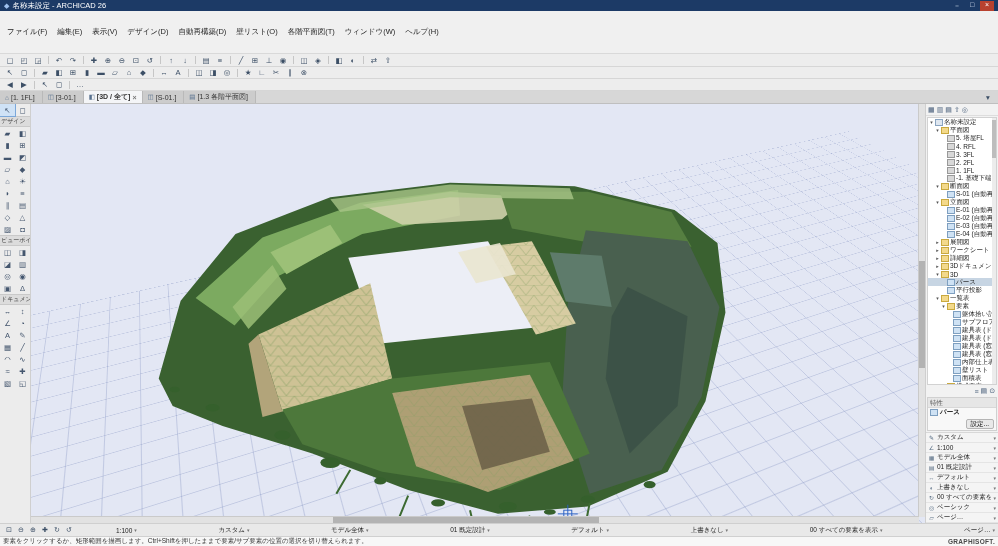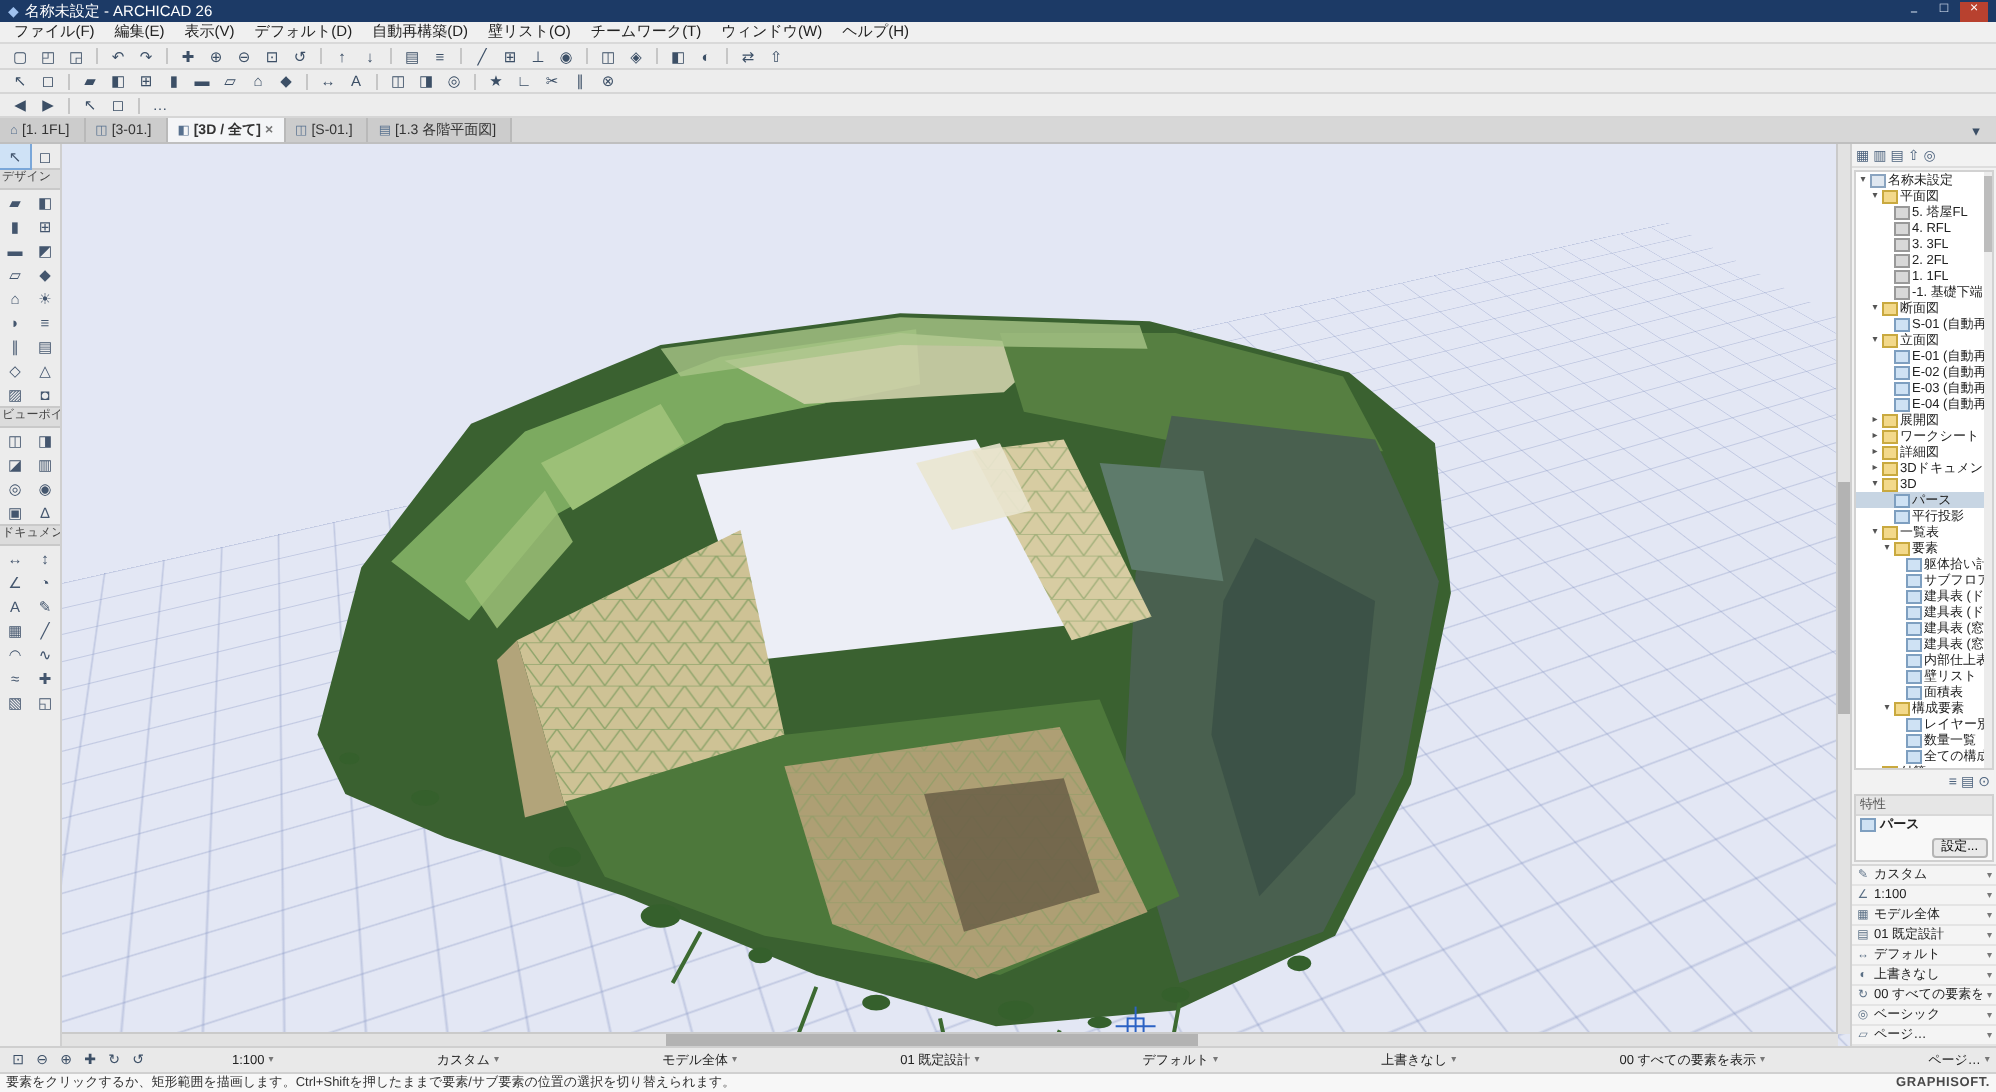--- a/index.html
+++ b/index.html
@@ -8,21 +8,21 @@
 
   
   .titlebar{height:11px;background:#1c3a66;color:#fff;display:flex;align-items:center;padding:0 4px;font-size:7.5px;flex:0 0 auto;}
   .appicon{color:#9fc1ee;margin-right:3px;font-size:7px;}
   .titlebar .title{white-space:nowrap;overflow:hidden;text-align:right;}
   .wctrls{margin-left:auto;display:flex;gap:1px;}
   .wc{width:14px;text-align:center;font-size:7px;color:#dce6f4;}
   .wclose{background:#b8412f;color:#fff;}
 
   
-  .menubar{height:10px;background:#f0f0f0;border-bottom:1px solid #d9d9d9;display:flex;align-items:center;padding:0 2px;flex:0 0 auto;}
+  .menubar{height:10px;background:#f0f0f0;border-bottom:1px solid #d9d9d9;display:flex;align-items:center;padding:16px 2px;flex:0 0 auto;}
   .mitem{padding:0 5px;font-size:7.5px;color:#222;white-space:nowrap;}
 
   
   .toolbar{height:12px;background:#ededed;border-bottom:1px solid #d6d6d6;display:flex;align-items:center;padding:0 3px;flex:0 0 auto;}
   .toolbar.t2{height:11px;}
   .toolbar.t3{height:11px;}
   .tbi{width:13px;height:10px;display:flex;align-items:center;justify-content:center;font-size:7.5px;color:#3c4f66;margin:0 .5px;}
   .sep{width:1px;height:8px;background:#c6c6c6;margin:0 3px;display:inline-block;}
 
   
@@ -113,24 +113,24 @@
       <span class="wc">□</span>
       <span class="wc wclose">×</span>
     </span>
   </div>
 
   <div class="menubar">
 
   <span class="mitem">ファイル(F)</span>
       <span class="mitem">編集(E)</span>
       <span class="mitem">表示(V)</span>
-      <span class="mitem">デフォルト(D)</span>
+      <span class="mitem">デザイン(D)</span>
       <span class="mitem">自動再構築(D)</span>
       <span class="mitem">壁リスト(O)</span>
-      <span class="mitem">チームワーク(T)</span>
+      <span class="mitem">各階平面図(T)</span>
       <span class="mitem">ウィンドウ(W)</span>
       <span class="mitem">ヘルプ(H)</span>
     </div>
 
   <div class="toolbar t1">
 
   <span class="tbi">▢</span>
       <span class="tbi">◰</span>
       <span class="tbi">◲</span>
       <span class="sep"></span>

